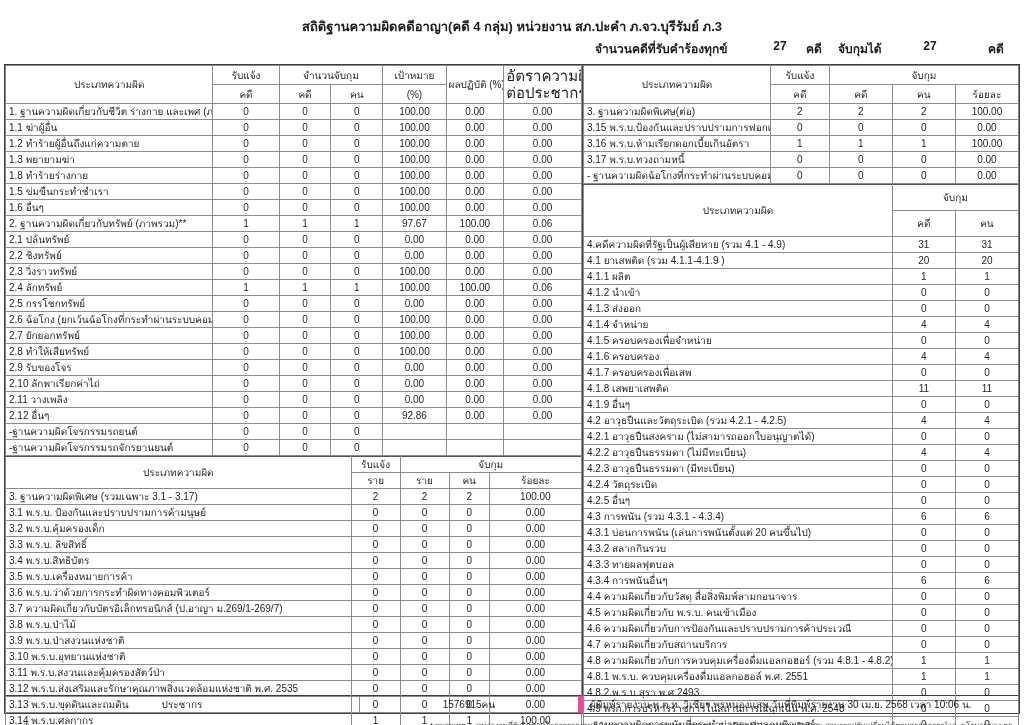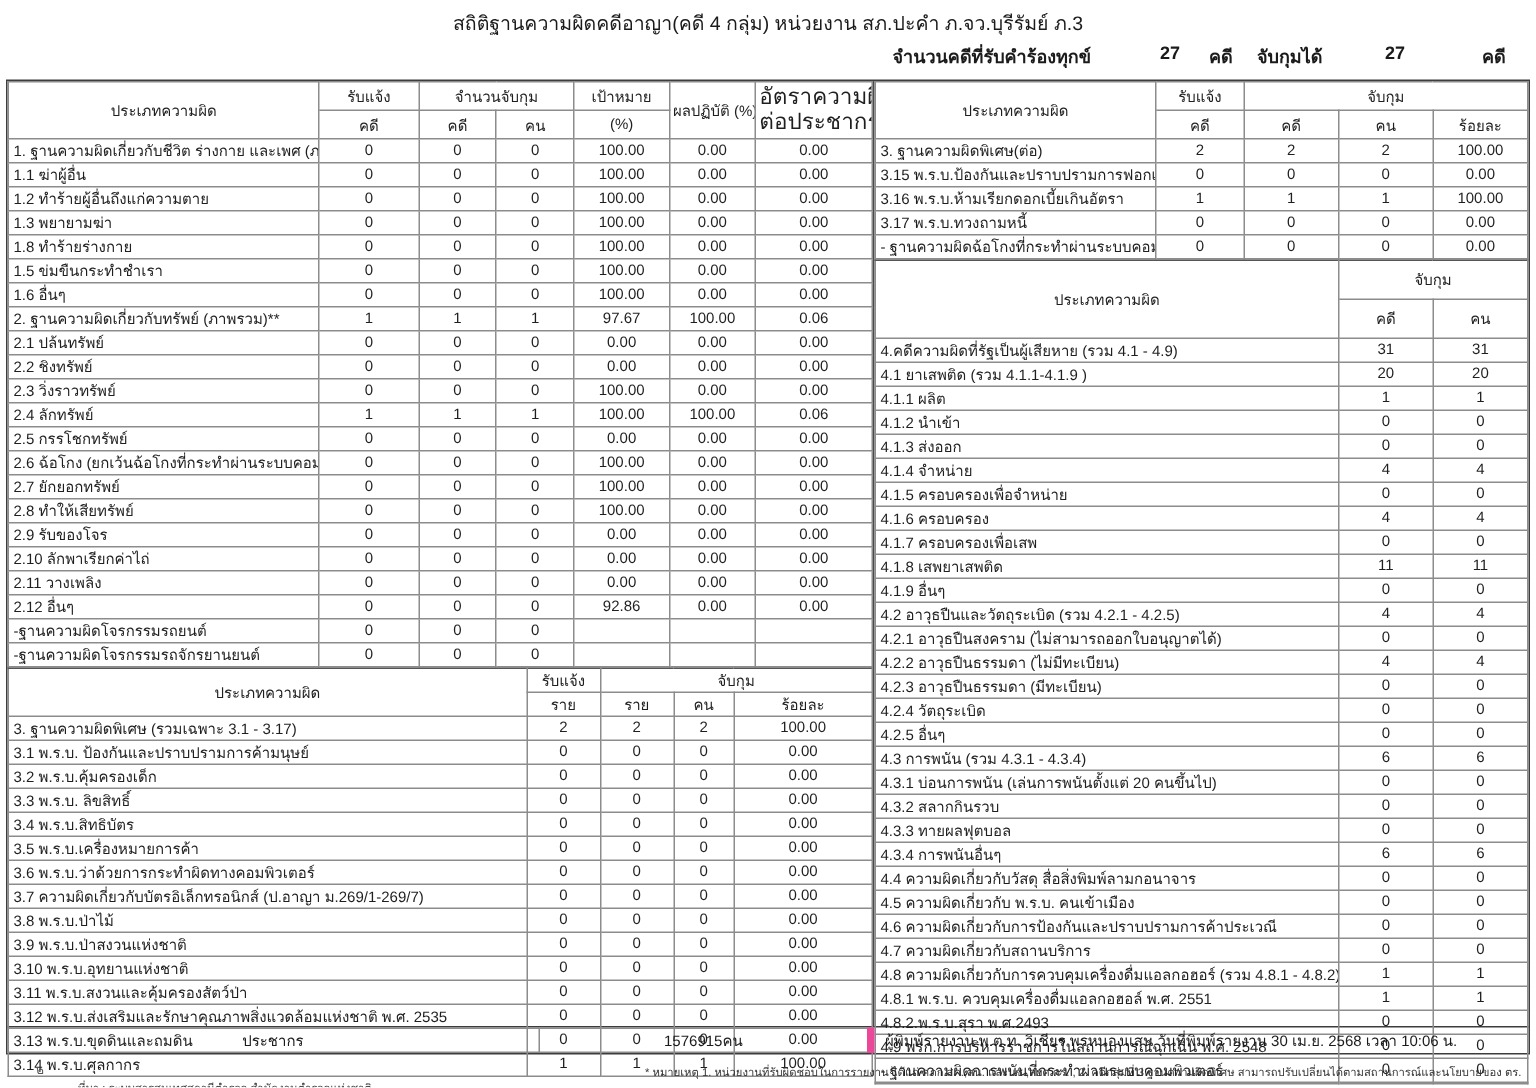--- a/index.html
+++ b/index.html
@@ -1,18 +1,18 @@
 <!DOCTYPE html>
 <html><head>
 <meta charset="utf-8">
 <style>
   html,body{margin:0;padding:0;background:#ffffff;}
   .page{position:relative;width:1024px;height:725px;background:#fff;color:#1b1b1b;
         font-family:"Liberation Sans", sans-serif;overflow:hidden;}
-  .title{margin-top:7px;text-align:center;font-size:13px;font-weight:normal;height:17px;line-height:17px;}
+  .title{margin-top:18px;text-align:center;font-size:13px;font-weight:bold;height:17px;line-height:17px;}
   .subtitle{position:relative;height:20px;margin-top:2px;font-size:12px;font-weight:bold;}
   .subtitle .period{position:absolute;left:76px;top:2px;}
   .subtitle .c-label{position:absolute;left:595px;top:2px;}
   .subtitle .c-val{position:absolute;left:762px;top:2px;width:36px;text-align:center;}
   .subtitle .c-unit{position:absolute;left:806px;top:2px;}
   .subtitle .a-label{position:absolute;left:838px;top:2px;}
   .subtitle .a-val{position:absolute;left:912px;top:2px;width:36px;text-align:center;}
   .subtitle .a-unit{position:absolute;left:988px;top:2px;}
 
   .table-block{margin:7px 4px 0 4px;border:1.5px solid #3d3d3d;}

